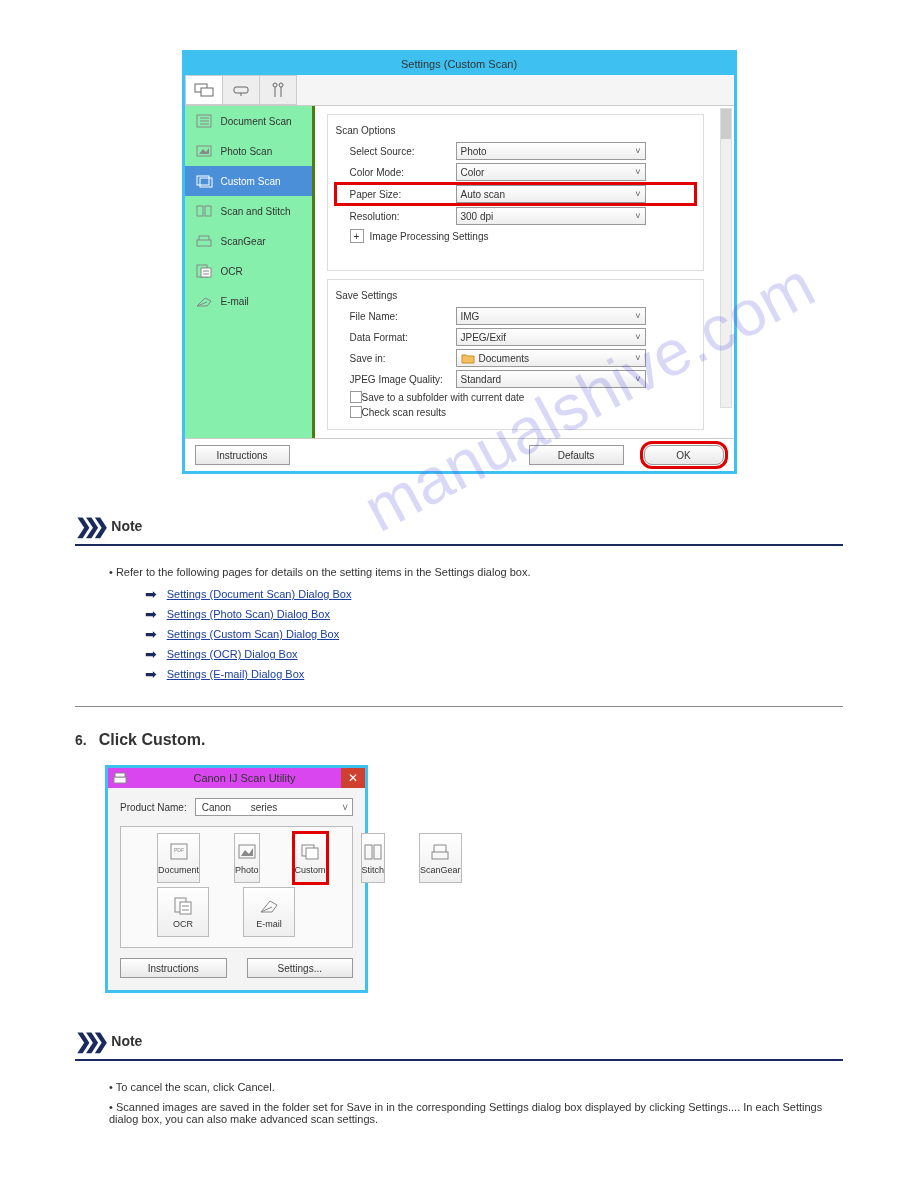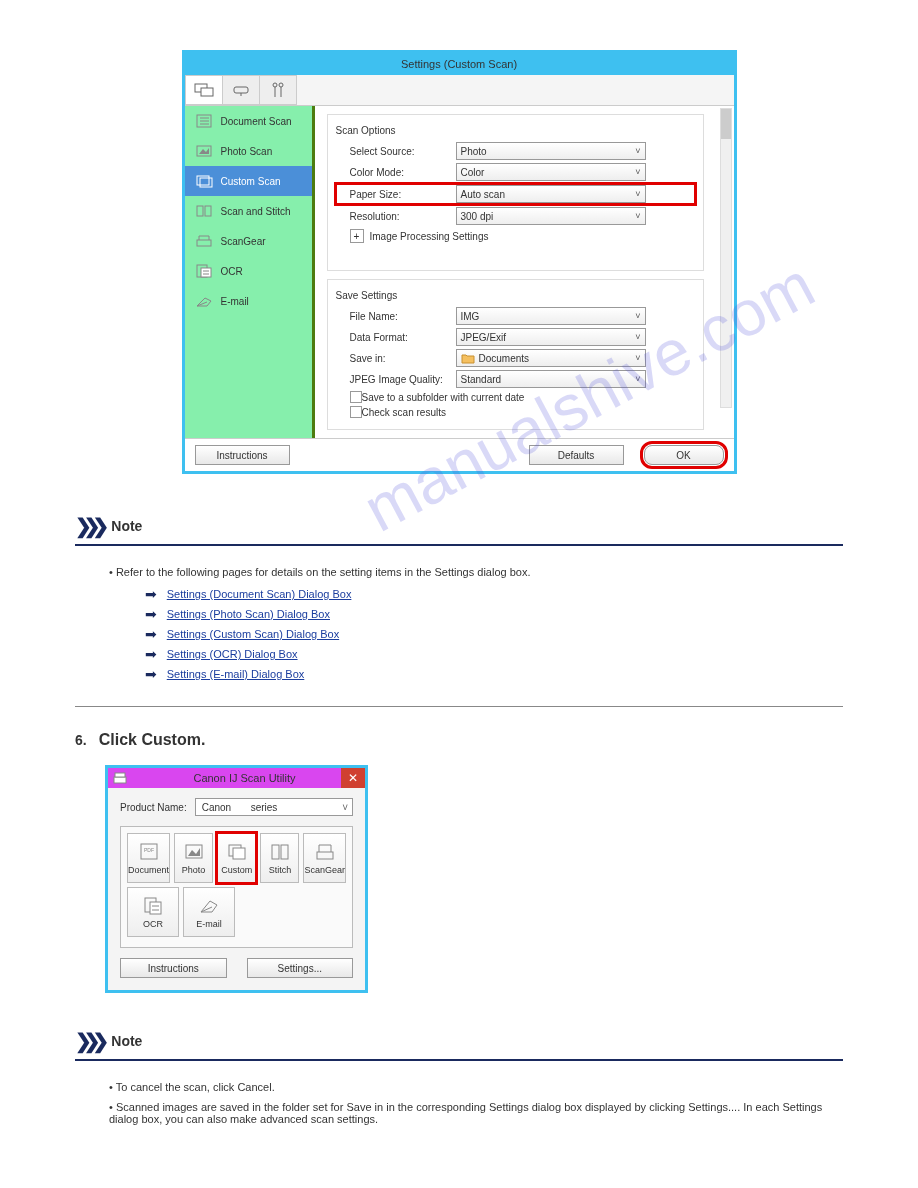--- a/index.html
+++ b/index.html
@@ -61,21 +61,21 @@
 .dialog2 { border: 3px solid #3ec0f0; width: 263px; margin-top: 16px; margin-left: 30px; background: #f4f4f4; }
 .dialog2-title { background: #d946ef; display: flex; align-items: center; padding: 3px 4px; position: relative; }
 .dialog2-title-text { flex: 1; text-align: center; font-size: 11px; color: #333; }
 .close-btn { position: absolute; right: 0; top: 0; width: 24px; height: 20px; background: #d04030; color: #fff; display: flex; align-items: center; justify-content: center; font-size: 12px; }
 .d2-body { padding: 10px 12px 12px; }
 .d2-row { display: flex; align-items: center; gap: 8px; font-size: 10px; margin-bottom: 10px; }
 .d2-select { flex: 1; height: 18px; border: 1px solid #999; background: #fff; padding: 0 6px; display: flex; align-items: center; position: relative; font-size: 10px; }
 .d2-select::after { content: "˅"; position: absolute; right: 4px; font-size: 10px; color: #666; }
 .d2-grid { border: 1px solid #bbb; padding: 6px; background: #fafafa; }
 .d2-icons-row { display: flex; gap: 4px; margin-bottom: 4px; }
-.d2-icon-btn { width: 52px; height: 50px; border: 1px solid #bbb; background: linear-gradient(#fff,#eee); display: flex; flex-direction: column; align-items: center; justify-content: center; gap: 3px; font-size: 9px; cursor: pointer; }
+.d2-icon-btn { width: 52px; height: 50px; border: 1px solid #bbb; background: linear-gradient(#fff,#eee); display: flex; flex-direction: column; align-items: center; justify-content: center; gap: 3px; font-size: 9px; cursor: pointer; margin-left: 30px; }
 .d2-icon-btn.highlight { outline: 3px solid #e00000; outline-offset: -1px; }
 .d2-icon-svg { width: 22px; height: 20px; }
 .d2-footer { display: flex; gap: 20px; margin-top: 10px; }
 .d2-btn { flex: 1; height: 20px; border: 1px solid #999; background: linear-gradient(#fff,#e8e8e8); font-size: 10px; display: flex; align-items: center; justify-content: center; cursor: pointer; }
 .watermark { position: absolute; font-size: 64px; color: rgba(80,80,220,0.22); transform: rotate(-28deg); pointer-events: none; z-index: 99; }
 </style>
 </head>
 <body>
 
 <div class="page">

